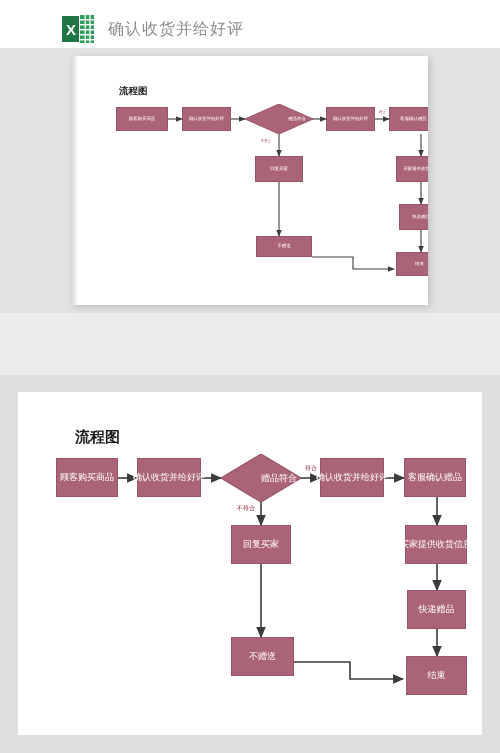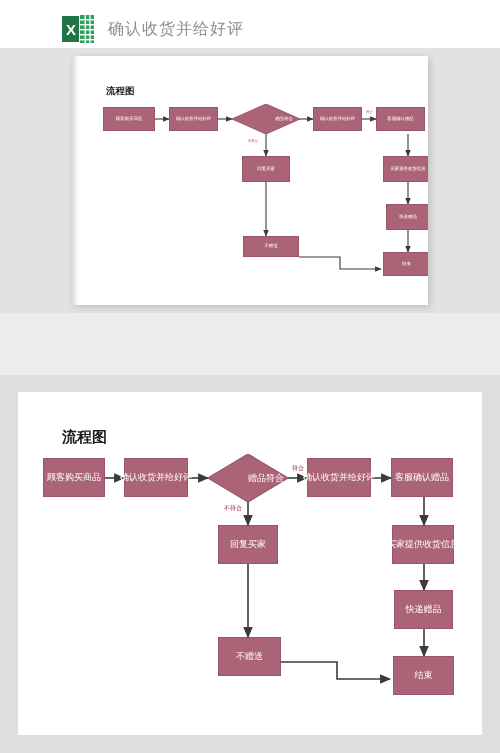--- a/index.html
+++ b/index.html
@@ -92,21 +92,21 @@
     top: 392px;
     width: 464px;
     height: 343px;
     background: #ffffff;
     overflow: hidden;
   }
 
   
   .flow {
     position: absolute;
-    left: 0; top: 0;
+    left: 13px; top: 0;
     width: 100%;
     height: 100%;
   }
   .flow-title {
     position: absolute;
     font-weight: bold;
     color: #1a1a1a;
     white-space: nowrap;
     line-height: 1;
   }

